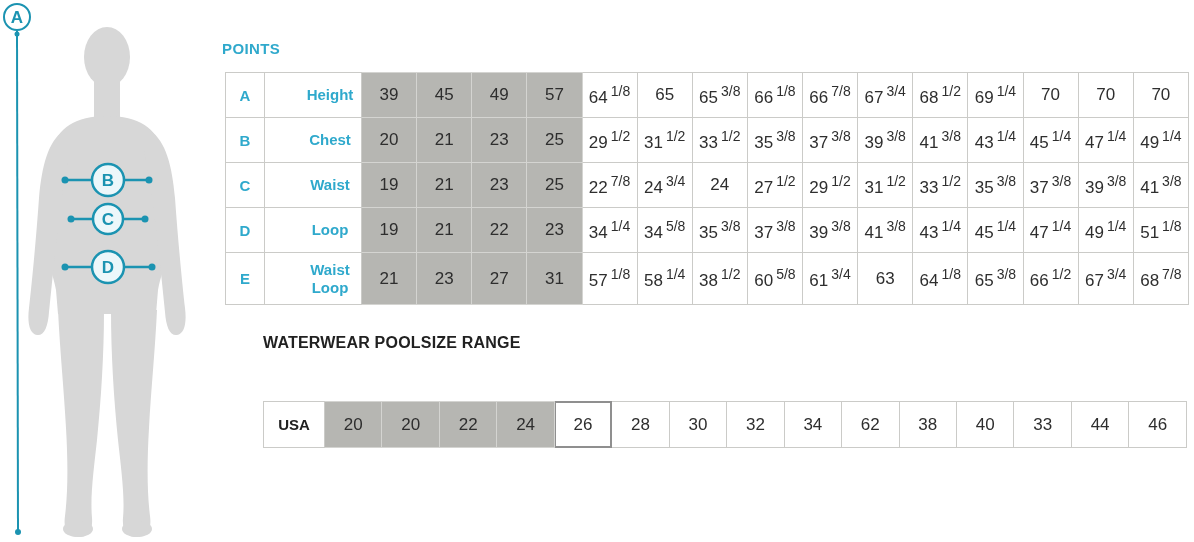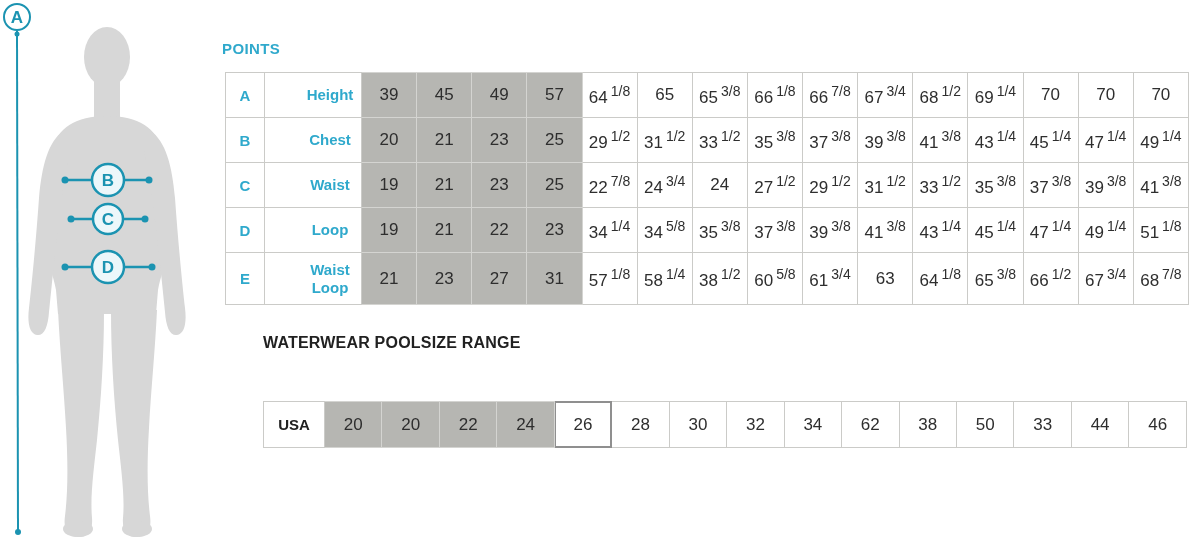--- a/index.html
+++ b/index.html
@@ -216,21 +216,21 @@
           <td class="val shaded"><span>20</span></td>
           <td class="val shaded"><span>22</span></td>
           <td class="val shaded"><span>24</span></td>
           <td class="val hl"><span>26</span></td>
           <td class="val"><span>28</span></td>
           <td class="val"><span>30</span></td>
           <td class="val"><span>32</span></td>
           <td class="val"><span>34</span></td>
           <td class="val"><span>62</span></td>
           <td class="val"><span>38</span></td>
-          <td class="val"><span>50</span></td>
+          <td class="val"><span>40</span></td>
           <td class="val"><span>33</span></td>
           <td class="val"><span>44</span></td>
           <td class="val"><span>46</span></td>
         </tr>
       </tbody>
   </table>
 
 </div>
 
 </body></html>

